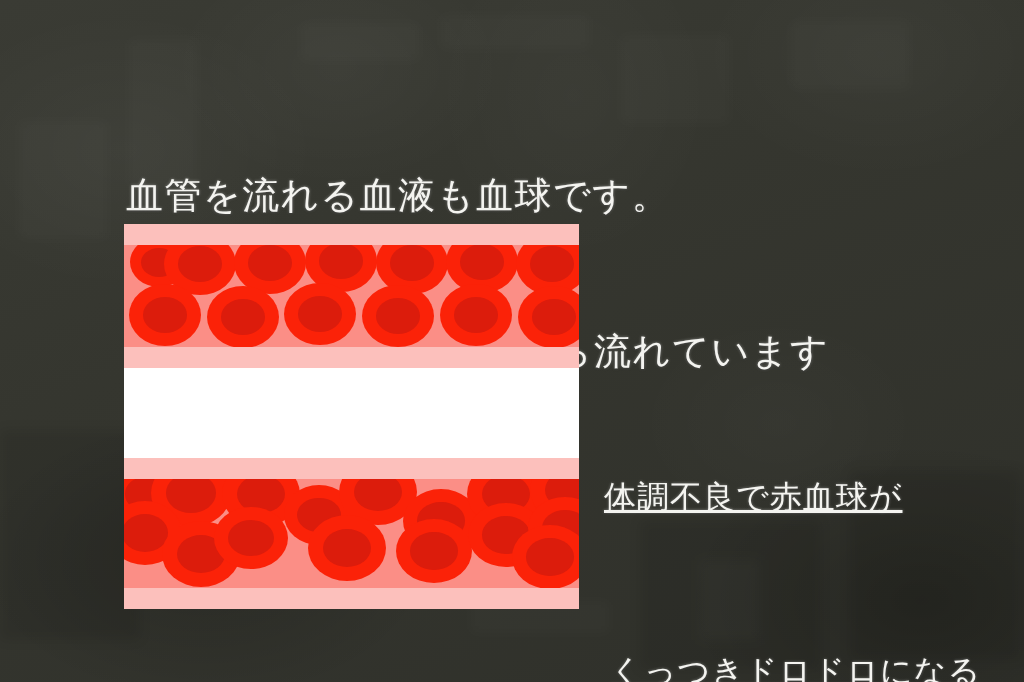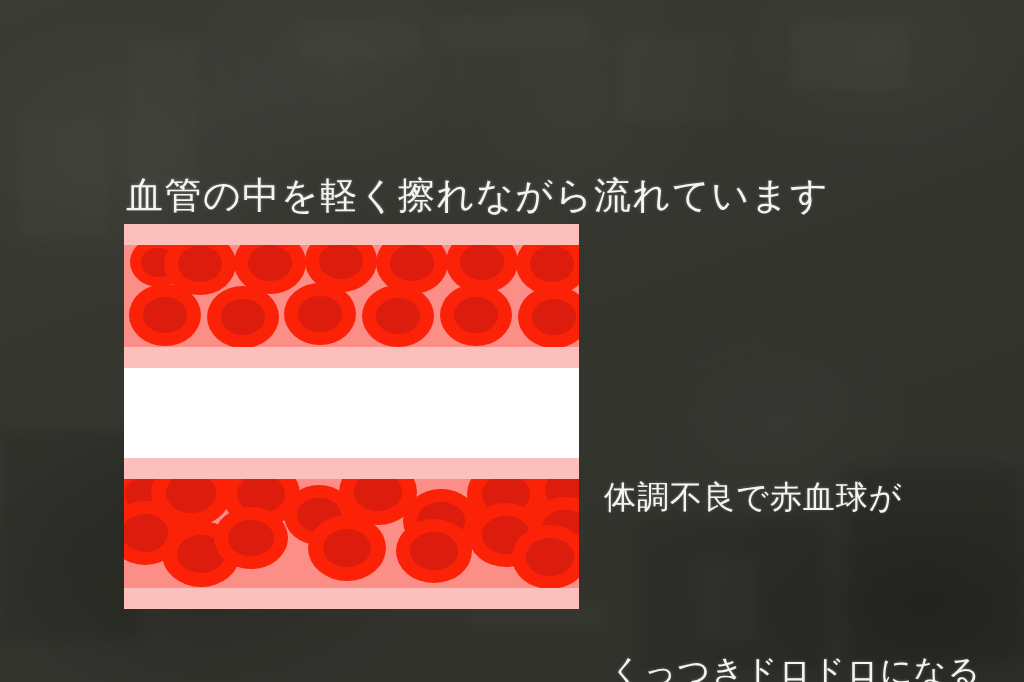--- a/index.html
+++ b/index.html
@@ -70,21 +70,21 @@
     position: absolute;
     left: 604px;
     top: 352px;
     color: #f4f4f0;
     font-size: 32px;
     line-height: 58px;
     letter-spacing: 1px;
     white-space: pre;
     text-shadow: 0 0 3px rgba(255,255,255,0.40), 0 1px 2px rgba(0,0,0,0.5);
   }
-  .caption .ln { display: block; }
+  .caption .ln { display: block; text-decoration: underline; }
   .caption .ln.indent { padding-left: 6px; }
 
   
   .panel {
     position: absolute;
     left: 124px;
     top: 224px;
     width: 455px;
     height: 385px;
     background: #ffffff;
@@ -174,20 +174,21 @@
     <div class="blk" style="left:620px; top:34px;  width:110px; height:90px;"></div>
     <div class="blk" style="left:790px; top:20px;  width:120px; height:70px;"></div>
     <div class="blk dk" style="left:0px;   top:430px; width:140px; height:210px;"></div>
     <div class="blk dk" style="left:640px; top:520px; width:180px; height:150px;"></div>
     <div class="blk dk" style="left:850px; top:470px; width:170px; height:190px;"></div>
     <div class="blk" style="left:700px; top:560px; width:60px;  height:80px;"></div>
     <div class="blk" style="left:470px; top:600px; width:140px; height:34px;"></div>
   </div>
 
   <div class="headline">
+    <span class="ln">血管を流れる血液も血球です。</span>
     <span class="ln">血管の中を軽く擦れながら流れています</span>
   </div>
 
   <div class="panel">
 
     <div class="vessel vessel-top">
       <div class="wall upper"></div>
       <div class="plasma">
         <div class="rbc" style="left:6px;   top:-8px; width:58px; height:50px;"></div>
         <div class="rbc" style="left:40px;  top:-12px; width:72px; height:62px;"></div>

